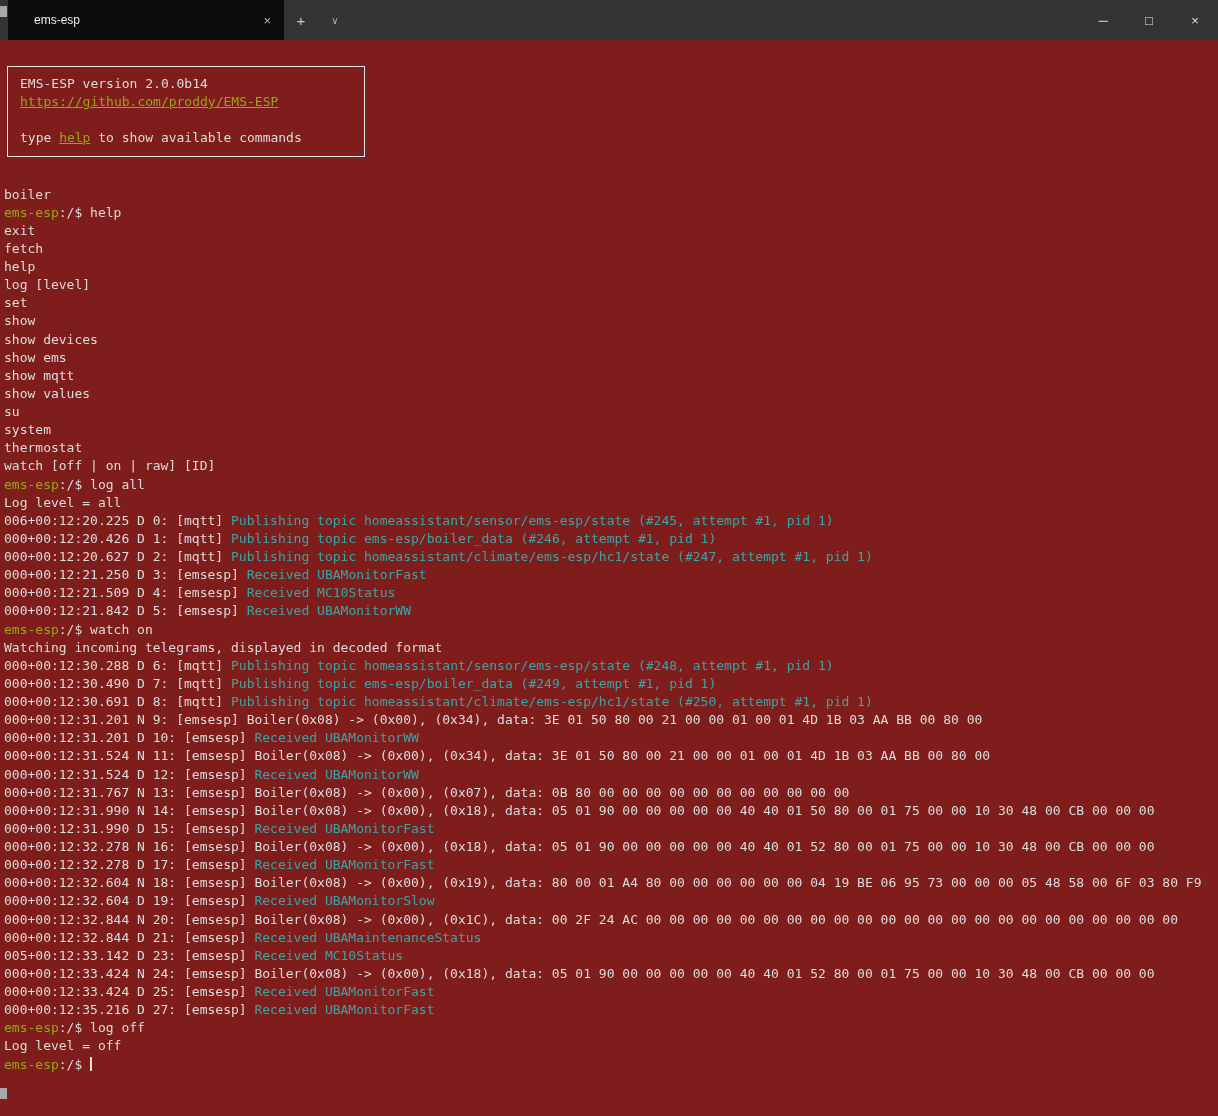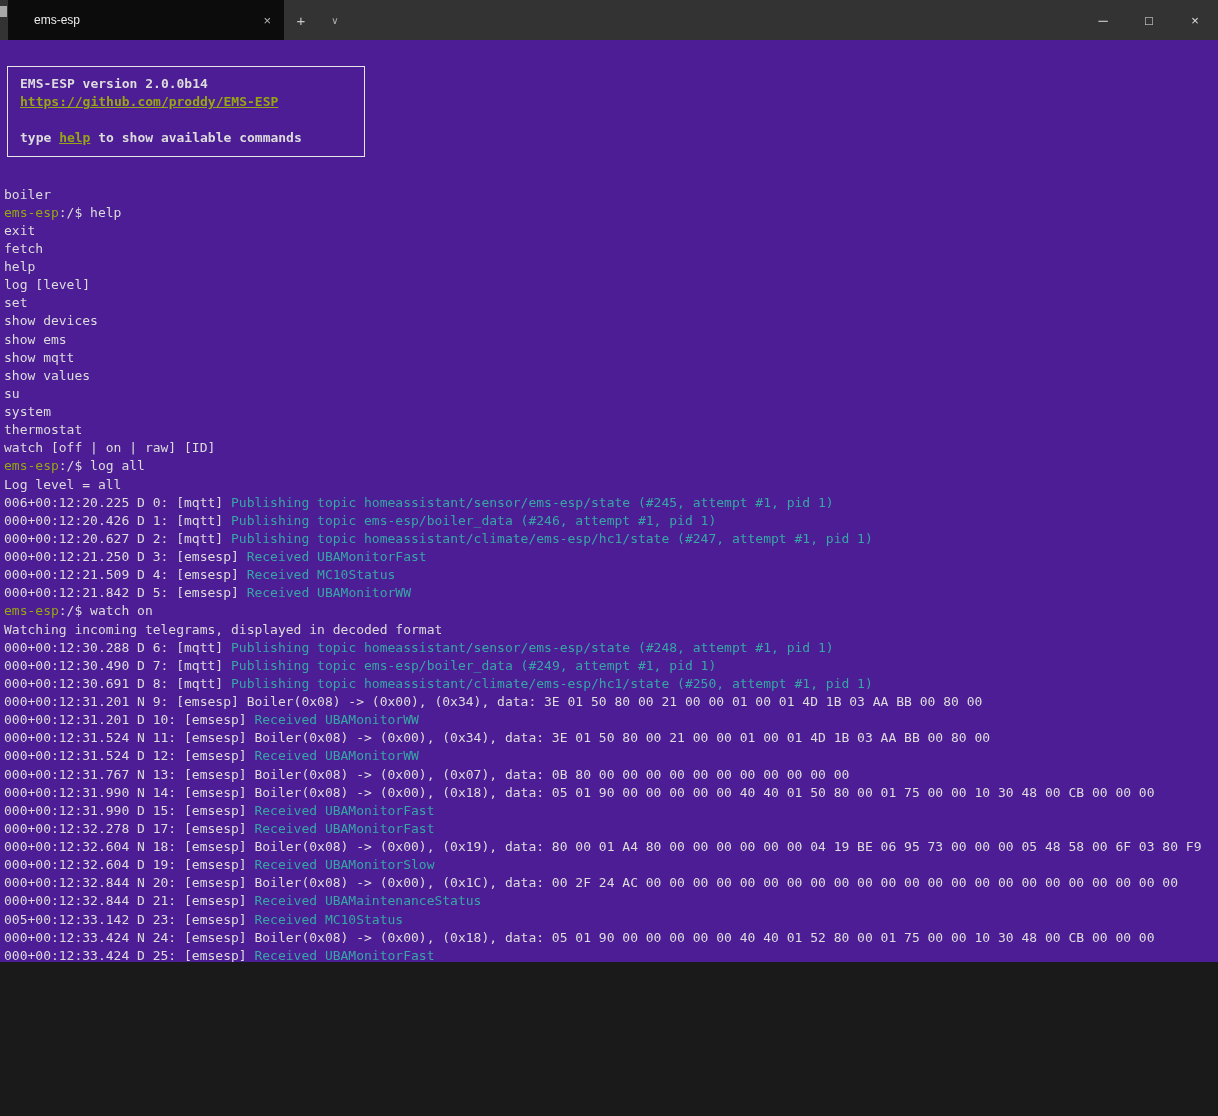--- a/index.html
+++ b/index.html
@@ -1,31 +1,31 @@
 <!DOCTYPE html>
 <html><head>
 <meta charset="utf-8">
 <style>
   html,body{margin:0;padding:0;background:#1a1a1a;}
-  .window{position:relative;width:1218px;height:962px;background:#4c1d95;overflow:hidden;
+  .window{position:relative;width:1218px;height:1116px;background:#7f1d1d;overflow:hidden;
           font-family:"DejaVu Sans Mono","Liberation Mono",monospace;}
   
   .titlebar{position:relative;height:40px;background:#333333;display:flex;align-items:stretch;
             font-family:"Liberation Sans",sans-serif;}
   .tab{margin-left:8px;width:242px;background:#0c0c0c;color:#ececec;display:flex;align-items:center;
        font-size:12px;padding:0 8px 0 26px;}
   .tab-title{flex:1;white-space:nowrap;overflow:hidden;}
   .tab-close{color:#b8b8b8;font-size:13px;padding:0 5px;}
   .tb-btn{width:34px;display:flex;align-items:center;justify-content:center;color:#c8c8c8;font-size:15px;}
   .tb-btn.chev{font-size:10px;color:#b0b0b0;}
   .spacer{flex:1;}
   .win-btn{width:46px;display:flex;align-items:center;justify-content:center;color:#e0e0e0;font-size:13px;}
   
   .term{padding:26px 0 0 4px;color:#dcdcdc;font-size:13px;}
-  .banner{width:344px;border:1px solid #e6e6e6;padding:8px 0 8px 12px;margin-left:3px;margin-bottom:29px;font-weight:bold;}
+  .banner{width:344px;border:1px solid #e6e6e6;padding:8px 0 8px 12px;margin-left:3px;margin-bottom:29px;}
   .bline,.tline{height:18.14px;line-height:18.14px;white-space:pre;}
   .green{color:#97a713;}
   .cyan{color:#38a6a6;}
   .link{color:#97a713;text-decoration:underline;}
   .cursor{display:inline-block;width:2px;height:14px;background:#e0e0e0;vertical-align:middle;margin-bottom:2px;}
   
   .edge-marker{position:absolute;left:0;width:7px;height:11px;background:#a8a8a8;}
   .edge-marker.top{top:6px;}
   .edge-marker.bottom{top:1088px;}
 </style>
@@ -55,20 +55,21 @@
       <div class="bline"><span>type </span><span class="link">help</span><span> to show available commands</span></div>
     </div>
     <div class="lines">
         <div class="tline"><span>boiler</span></div>
         <div class="tline"><span class="green">ems-esp</span><span>:/$ help</span></div>
         <div class="tline"><span>exit</span></div>
         <div class="tline"><span>fetch</span></div>
         <div class="tline"><span>help</span></div>
         <div class="tline"><span>log [level]</span></div>
         <div class="tline"><span>set</span></div>
+        <div class="tline"><span>show</span></div>
         <div class="tline"><span>show devices</span></div>
         <div class="tline"><span>show ems</span></div>
         <div class="tline"><span>show mqtt</span></div>
         <div class="tline"><span>show values</span></div>
         <div class="tline"><span>su</span></div>
         <div class="tline"><span>system</span></div>
         <div class="tline"><span>thermostat</span></div>
         <div class="tline"><span>watch [off | on | raw] [ID]</span></div>
         <div class="tline"><span class="green">ems-esp</span><span>:/$ log all</span></div>
         <div class="tline"><span>Log level = all</span></div>
@@ -83,20 +84,21 @@
         <div class="tline"><span>000+00:12:30.288 D 6: [mqtt] </span><span class="cyan">Publishing topic homeassistant/sensor/ems-esp/state (#248, attempt #1, pid 1)</span></div>
         <div class="tline"><span>000+00:12:30.490 D 7: [mqtt] </span><span class="cyan">Publishing topic ems-esp/boiler_data (#249, attempt #1, pid 1)</span></div>
         <div class="tline"><span>000+00:12:30.691 D 8: [mqtt] </span><span class="cyan">Publishing topic homeassistant/climate/ems-esp/hc1/state (#250, attempt #1, pid 1)</span></div>
         <div class="tline"><span>000+00:12:31.201 N 9: [emsesp] Boiler(0x08) -&gt; (0x00), (0x34), data: 3E 01 50 80 00 21 00 00 01 00 01 4D 1B 03 AA BB 00 80 00</span></div>
         <div class="tline"><span>000+00:12:31.201 D 10: [emsesp] </span><span class="cyan">Received UBAMonitorWW</span></div>
         <div class="tline"><span>000+00:12:31.524 N 11: [emsesp] Boiler(0x08) -&gt; (0x00), (0x34), data: 3E 01 50 80 00 21 00 00 01 00 01 4D 1B 03 AA BB 00 80 00</span></div>
         <div class="tline"><span>000+00:12:31.524 D 12: [emsesp] </span><span class="cyan">Received UBAMonitorWW</span></div>
         <div class="tline"><span>000+00:12:31.767 N 13: [emsesp] Boiler(0x08) -&gt; (0x00), (0x07), data: 0B 80 00 00 00 00 00 00 00 00 00 00 00</span></div>
         <div class="tline"><span>000+00:12:31.990 N 14: [emsesp] Boiler(0x08) -&gt; (0x00), (0x18), data: 05 01 90 00 00 00 00 00 40 40 01 50 80 00 01 75 00 00 10 30 48 00 CB 00 00 00</span></div>
         <div class="tline"><span>000+00:12:31.990 D 15: [emsesp] </span><span class="cyan">Received UBAMonitorFast</span></div>
+        <div class="tline"><span>000+00:12:32.278 N 16: [emsesp] Boiler(0x08) -&gt; (0x00), (0x18), data: 05 01 90 00 00 00 00 00 40 40 01 52 80 00 01 75 00 00 10 30 48 00 CB 00 00 00</span></div>
         <div class="tline"><span>000+00:12:32.278 D 17: [emsesp] </span><span class="cyan">Received UBAMonitorFast</span></div>
         <div class="tline"><span>000+00:12:32.604 N 18: [emsesp] Boiler(0x08) -&gt; (0x00), (0x19), data: 80 00 01 A4 80 00 00 00 00 00 00 04 19 BE 06 95 73 00 00 00 05 48 58 00 6F 03 80 F9</span></div>
         <div class="tline"><span>000+00:12:32.604 D 19: [emsesp] </span><span class="cyan">Received UBAMonitorSlow</span></div>
         <div class="tline"><span>000+00:12:32.844 N 20: [emsesp] Boiler(0x08) -&gt; (0x00), (0x1C), data: 00 2F 24 AC 00 00 00 00 00 00 00 00 00 00 00 00 00 00 00 00 00 00 00 00 00 00 00</span></div>
         <div class="tline"><span>000+00:12:32.844 D 21: [emsesp] </span><span class="cyan">Received UBAMaintenanceStatus</span></div>
         <div class="tline"><span>005+00:12:33.142 D 23: [emsesp] </span><span class="cyan">Received MC10Status</span></div>
         <div class="tline"><span>000+00:12:33.424 N 24: [emsesp] Boiler(0x08) -&gt; (0x00), (0x18), data: 05 01 90 00 00 00 00 00 40 40 01 52 80 00 01 75 00 00 10 30 48 00 CB 00 00 00</span></div>
         <div class="tline"><span>000+00:12:33.424 D 25: [emsesp] </span><span class="cyan">Received UBAMonitorFast</span></div>
         <div class="tline"><span>000+00:12:35.216 D 27: [emsesp] </span><span class="cyan">Received UBAMonitorFast</span></div>
         <div class="tline"><span class="green">ems-esp</span><span>:/$ log off</span></div>

